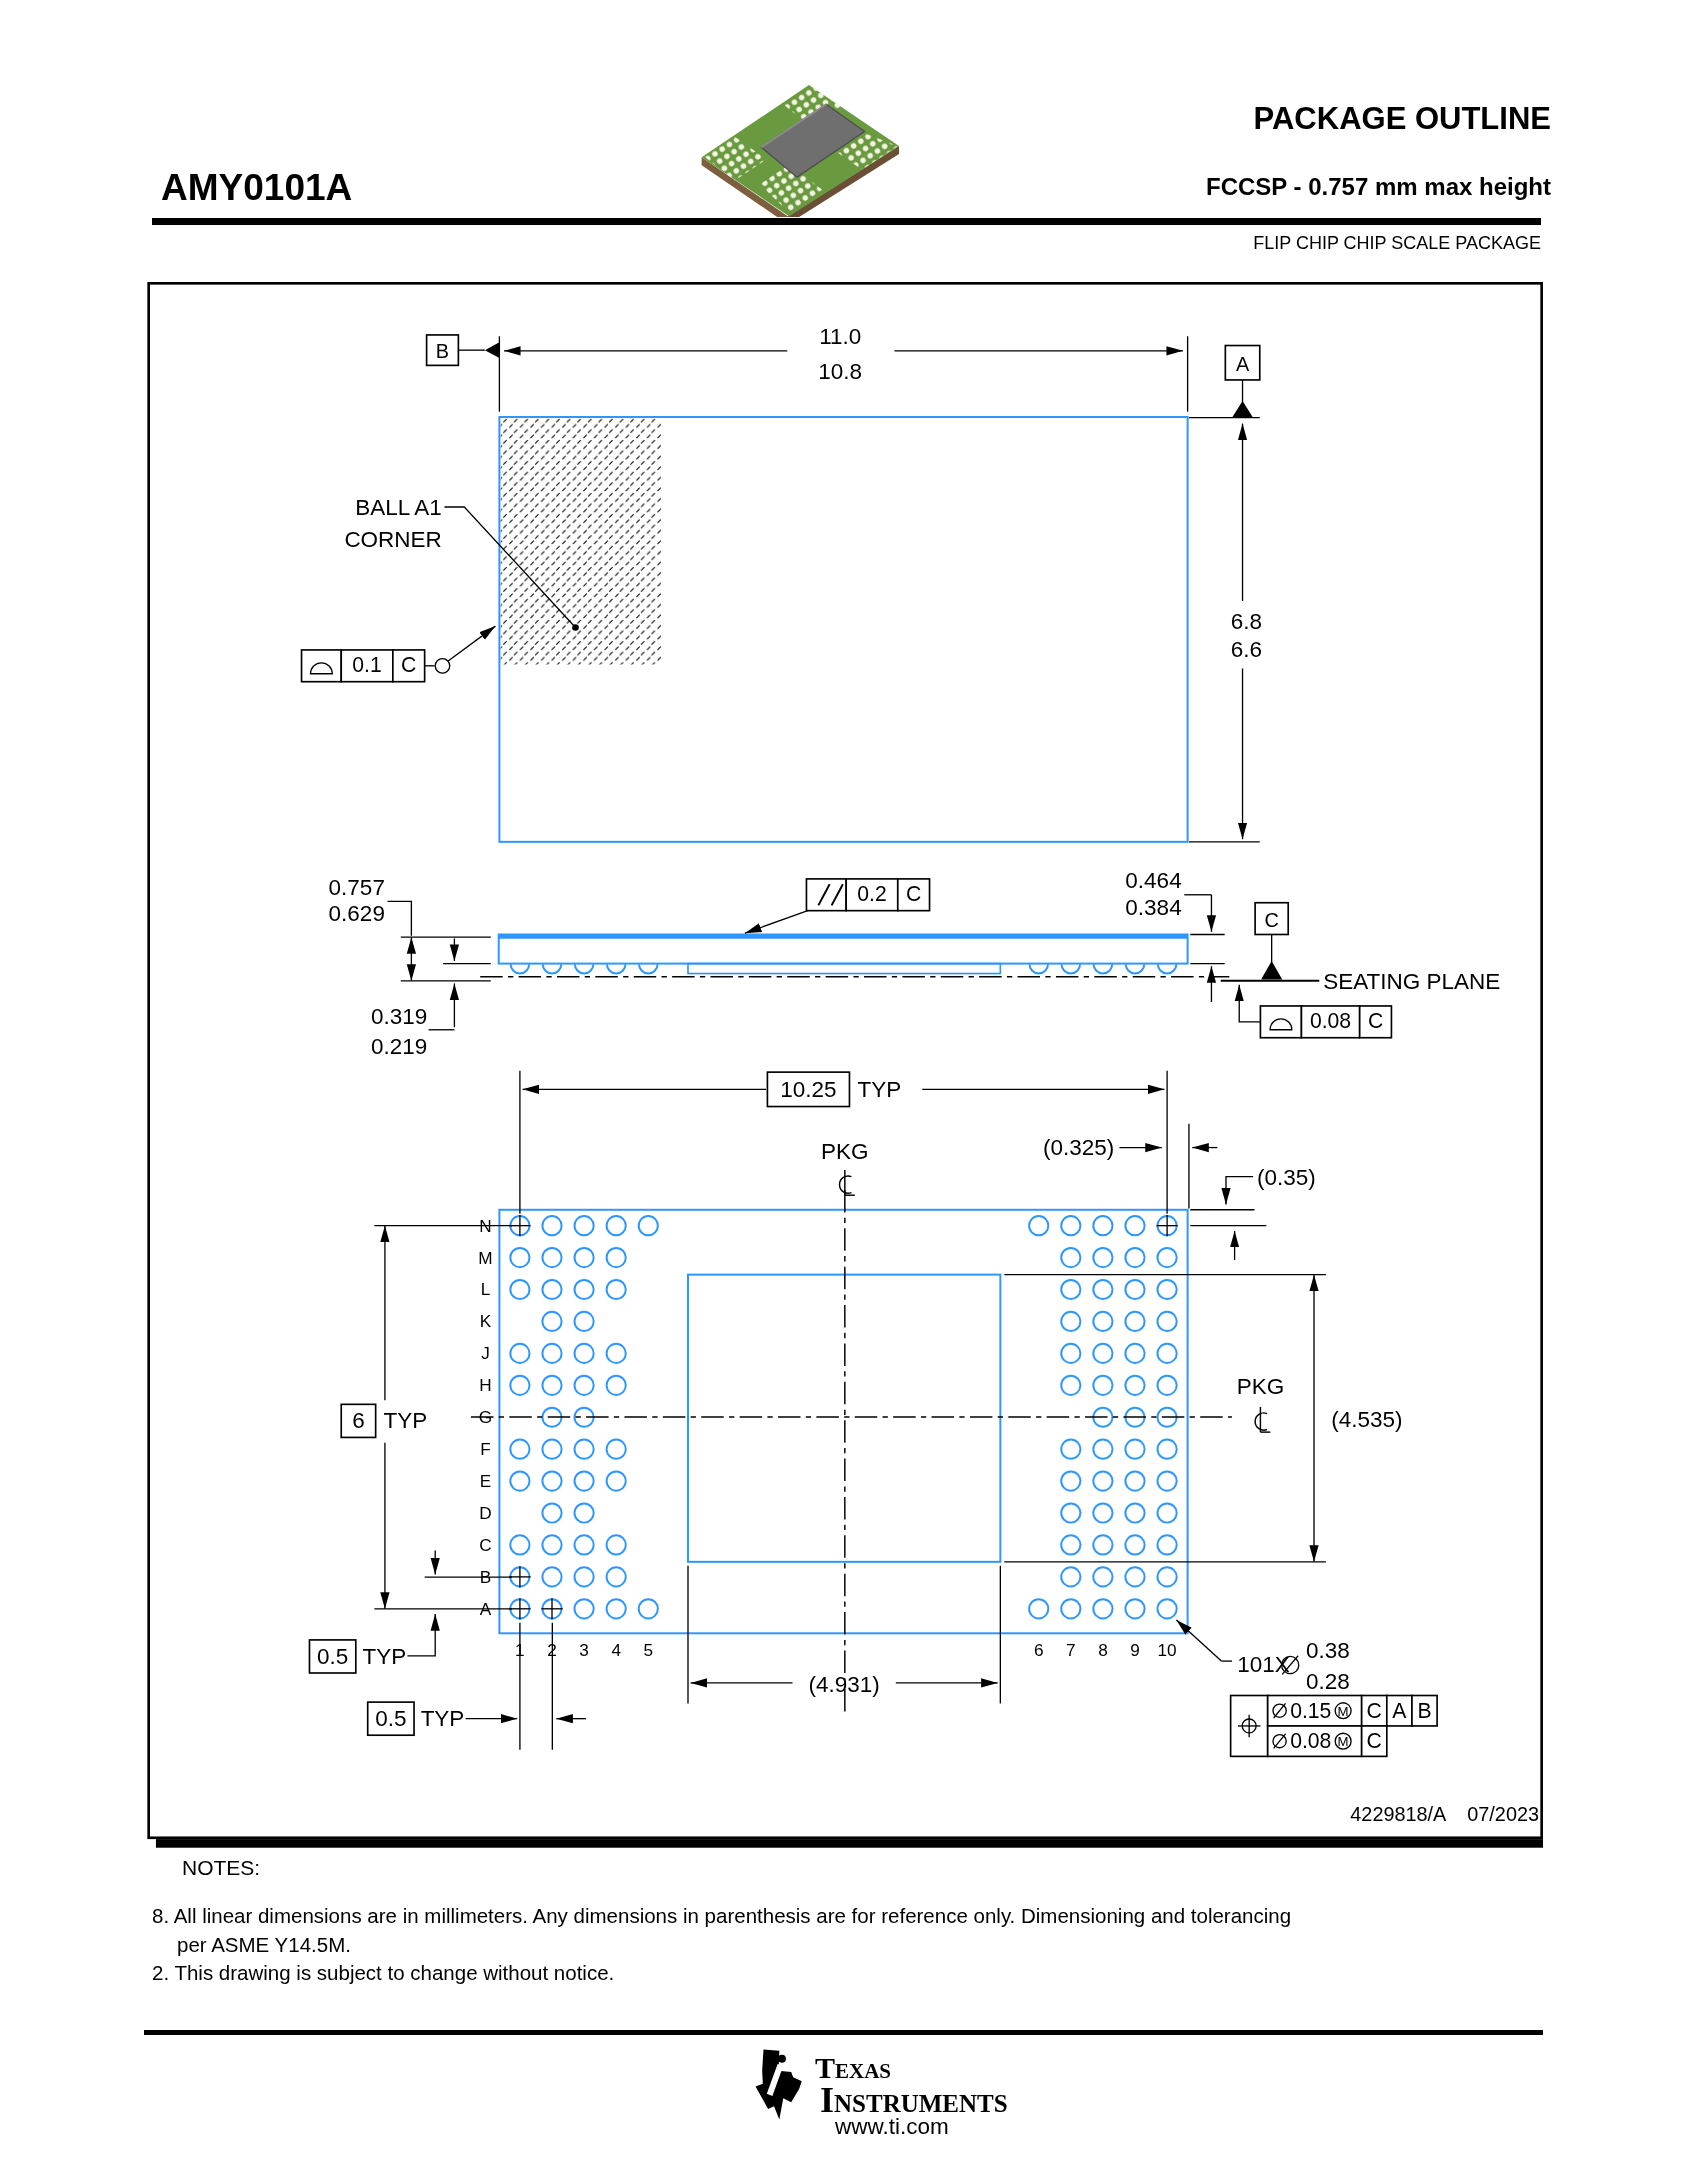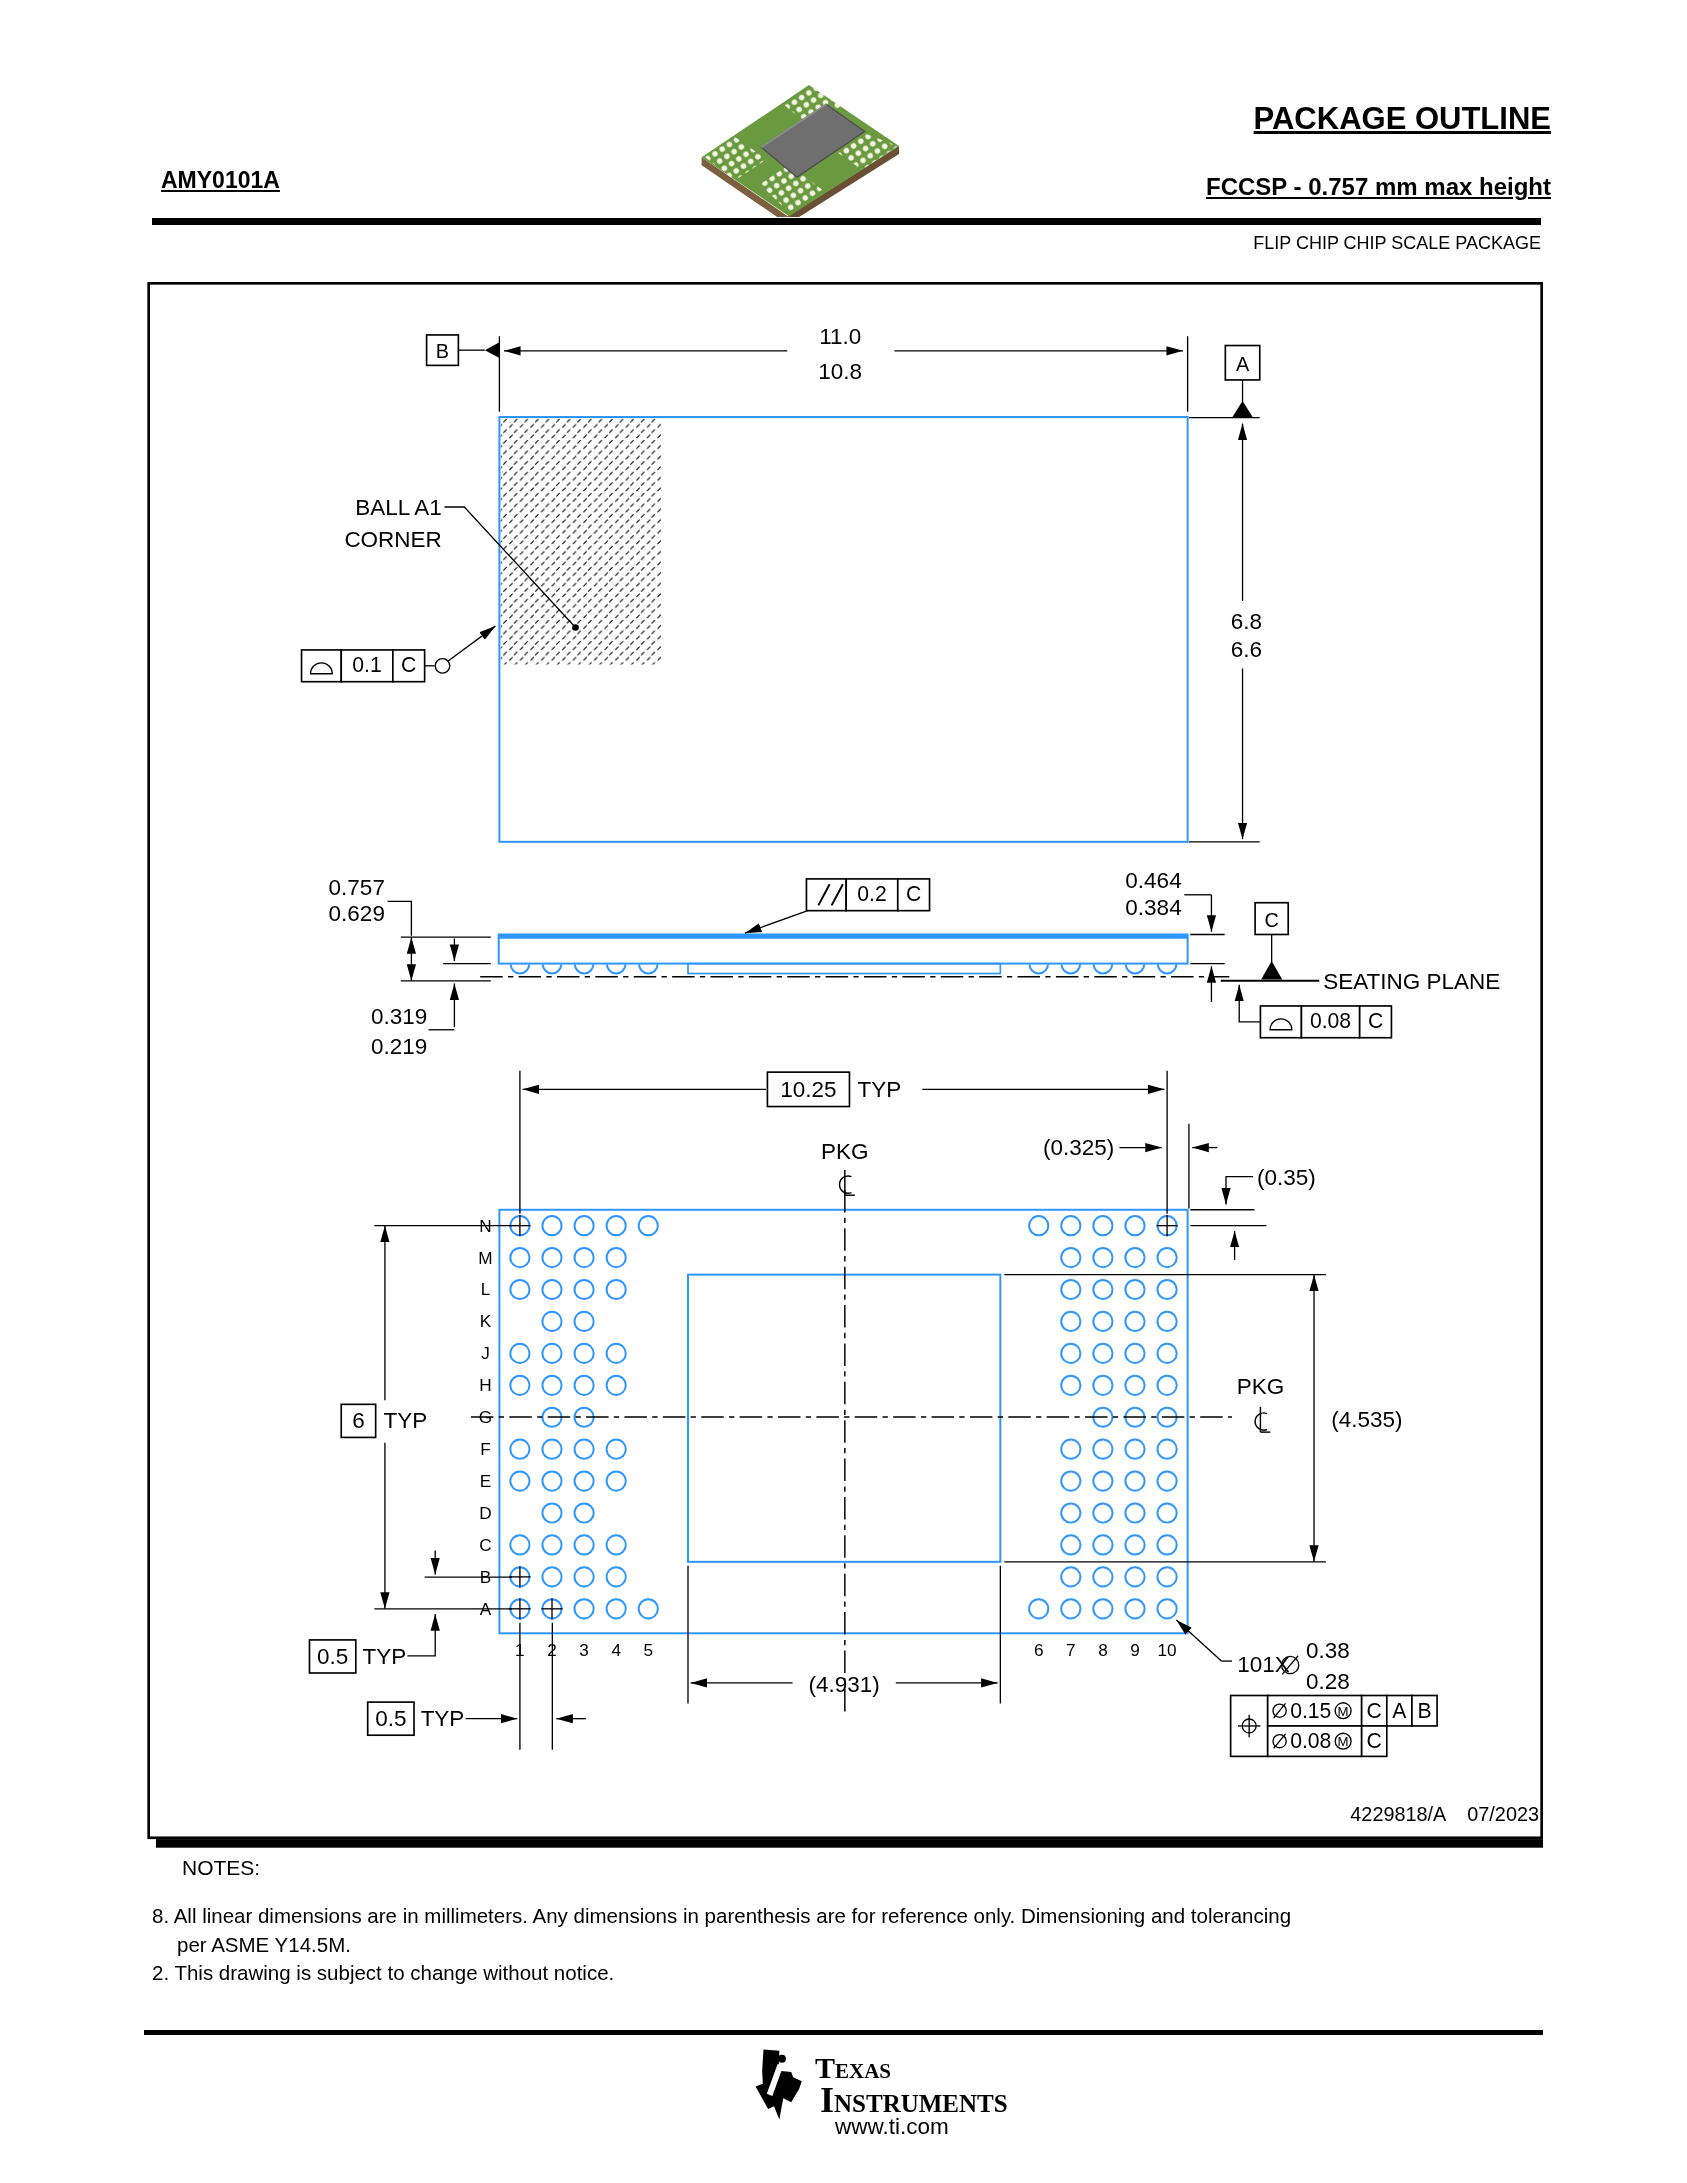--- a/index.html
+++ b/index.html
@@ -1,20 +1,20 @@
 <!DOCTYPE html>
 <html style="font-size:10.6px"><head>
 <meta charset="utf-8">
 <style>
   html,body{margin:0;padding:0;background:#fff;}
   body{width:1687px;height:2183px;position:relative;font-family:"Liberation Sans",sans-serif;color:#000;}
   .abs{position:absolute;}
-  .b{font-weight:bold;text-decoration:underline;}
+  .b{font-weight:bold;}
   
-  #part-number{left:161px;top:167px;font-size:23px;}
+  #part-number{left:161px;top:167px;font-size:37px;}
   #doc-title{right:136px;top:101px;font-size:31px;}
   #doc-subtitle{right:136px;top:173px;font-size:24px;}
   #header-rule{left:152px;top:218px;width:1389px;height:7.3px;background:#000;}
   #package-type{right:146px;top:233px;font-size:18px;text-align:center;}
   
   #notes-heading{left:152px;top:1856px;font-size:21px;margin-left:30px;}
   #note-1a{left:152px;top:1904px;font-size:20.5px;}
   #note-1b{left:177px;top:1933px;font-size:20.5px;}
   #note-2{left:152px;top:1961px;font-size:20.5px;}
   

